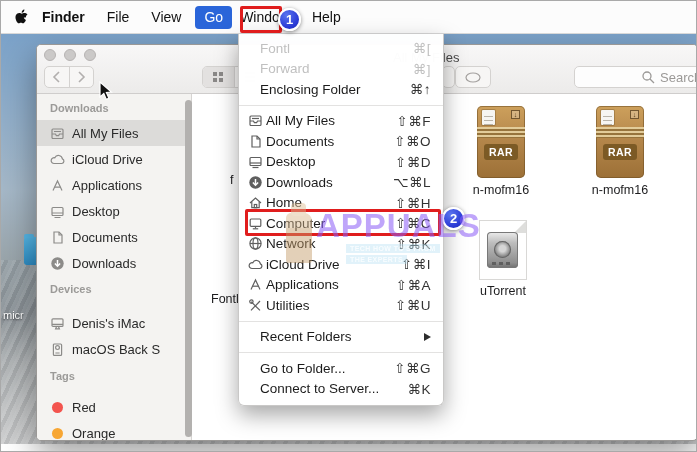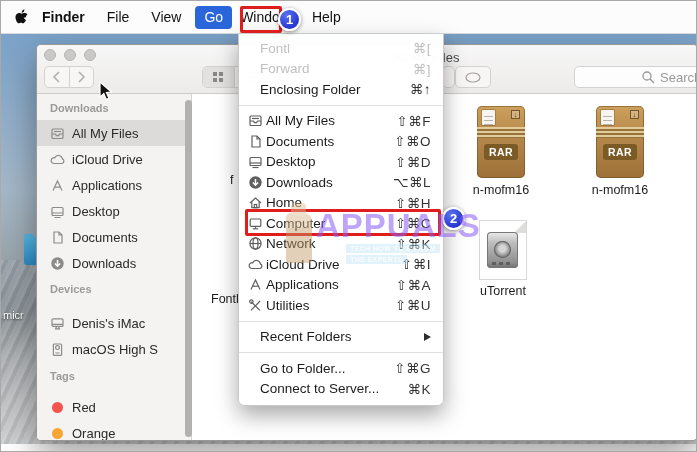--- a/index.html
+++ b/index.html
@@ -317,21 +317,21 @@
         <span>Denis's iMac</span>
       </div>
       <div class="sb-row">
         <span class="icon">
           <svg width="15" height="15" viewBox="0 0 15 15">
             <rect x="3.4" y="2" width="8.2" height="11.4" rx="1" fill="none" stroke="currentColor" stroke-width="1.2"></rect>
             <circle cx="7.5" cy="5.6" r="1.9" fill="none" stroke="currentColor" stroke-width="1.2"></circle>
             <line x1="5.4" y1="11" x2="9.6" y2="11" fill="none" stroke="currentColor" stroke-width="1.2"></line>
           </svg>
         </span>
-        <span>macOS High S</span>
+        <span>macOS Back S</span>
       </div>
       <div class="sb-gap3"></div>
       <div class="sb-header">Tags</div>
       <div class="sb-gap4"></div>
       <div class="sb-row">
         <span class="icon">
           <svg width="13" height="13" viewBox="0 0 13 13">
             <circle cx="6.5" cy="6.5" r="5.5" fill="#f3544e"></circle>
           </svg>
         </span>

